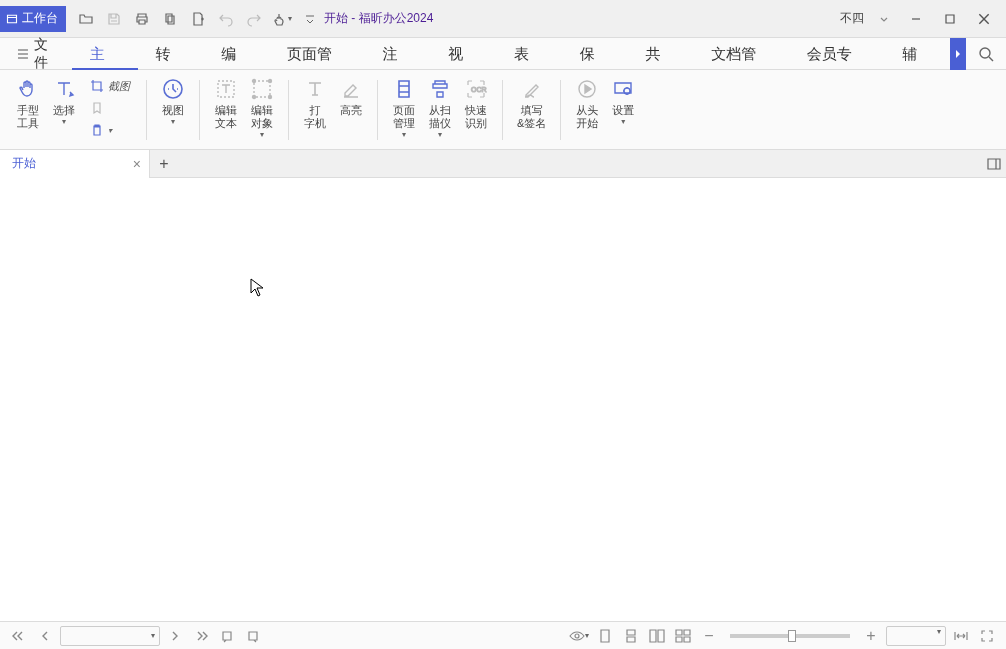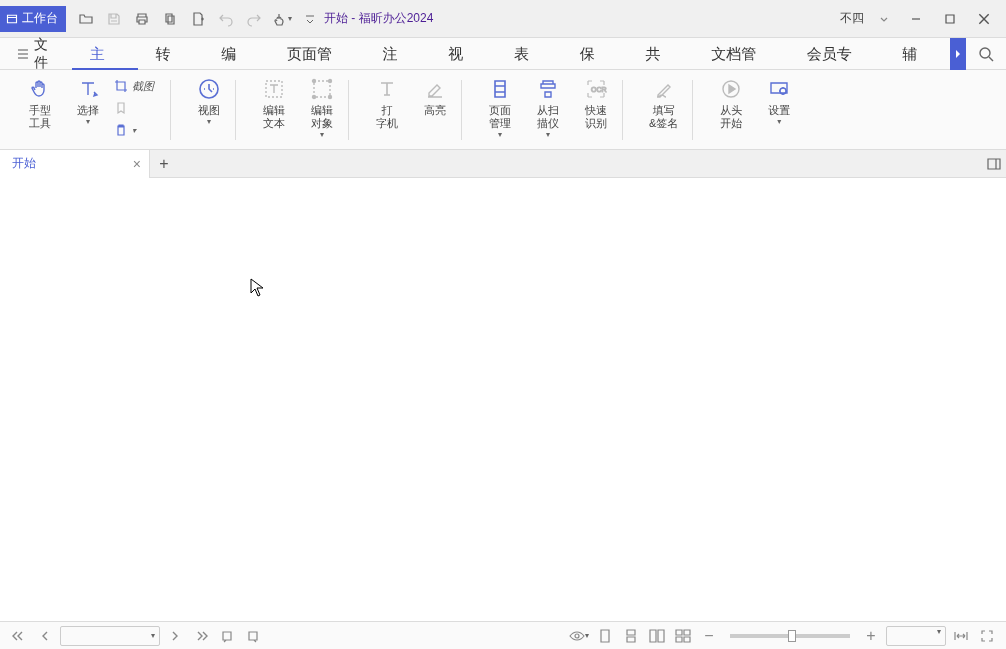--- a/index.html
+++ b/index.html
@@ -21,21 +21,21 @@
 .menu-file { display: flex; align-items: center; gap: 4px; padding: 0 10px; font-size: 14px; color: #333; cursor: pointer; }
 .menu-item { padding: 0 18px; height: 32px; line-height: 32px; font-size: 15px; color: #333; cursor: pointer; }
 .menu-item.active { color: #4A5FD4; border-bottom: 2px solid #4A5FD4; }
 .menu-right { margin-left: auto; display: flex; align-items: center; gap: 6px; }
 .menu-arrow { width: 16px; height: 32px; background: #4A5FD4; display: flex; align-items: center; justify-content: center; }
 
 
 .ribbon { height: 80px; background: #fafafa; display: flex; align-items: center; padding: 4px 6px; border-bottom: 1px solid #dcdcdc; }
 .ribbon-group { display: flex; align-items: flex-start; height: 100%; padding: 0 4px; }
 .ribbon-sep { width: 1px; height: 60px; background: #dcdcdc; margin: 0 4px; align-self: center; }
-.ribbon-btn { display: flex; flex-direction: column; align-items: center; justify-content: flex-start; padding: 2px 6px; cursor: pointer; min-width: 36px; height: 70px; margin-left: 12px; }
+.ribbon-btn { display: flex; flex-direction: column; align-items: center; justify-content: flex-start; padding: 2px 6px; cursor: pointer; min-width: 36px; height: 70px; }
 .ribbon-btn .ico { height: 26px; display: flex; align-items: center; justify-content: center; color: #5a6fd4; }
 .ribbon-btn .lbl { font-size: 11px; color: #444; text-align: center; line-height: 1.2; margin-top: 2px; }
 .ribbon-small-col { display: flex; flex-direction: column; gap: 2px; padding: 2px 4px; font-style: italic; }
 .ribbon-small { display: flex; align-items: center; gap: 4px; font-size: 11px; color: #555; height: 20px; cursor: pointer; padding: 0 4px; }
 .drop-arr { font-size: 8px; color: #666; }
 
 
 .tab-strip { height: 28px; background: #f0f0f0; border-bottom: 1px solid #dcdcdc; display: flex; align-items: center; position: relative; }
 .tab { background: #fff; border-right: 1px solid #dcdcdc; height: 28px; display: flex; align-items: center; padding: 0 8px 0 12px; font-size: 12px; color: #4A5FD4; gap: 8px; min-width: 150px; justify-content: space-between; }
 .tab-close { color: #888; font-size: 14px; cursor: pointer; }

